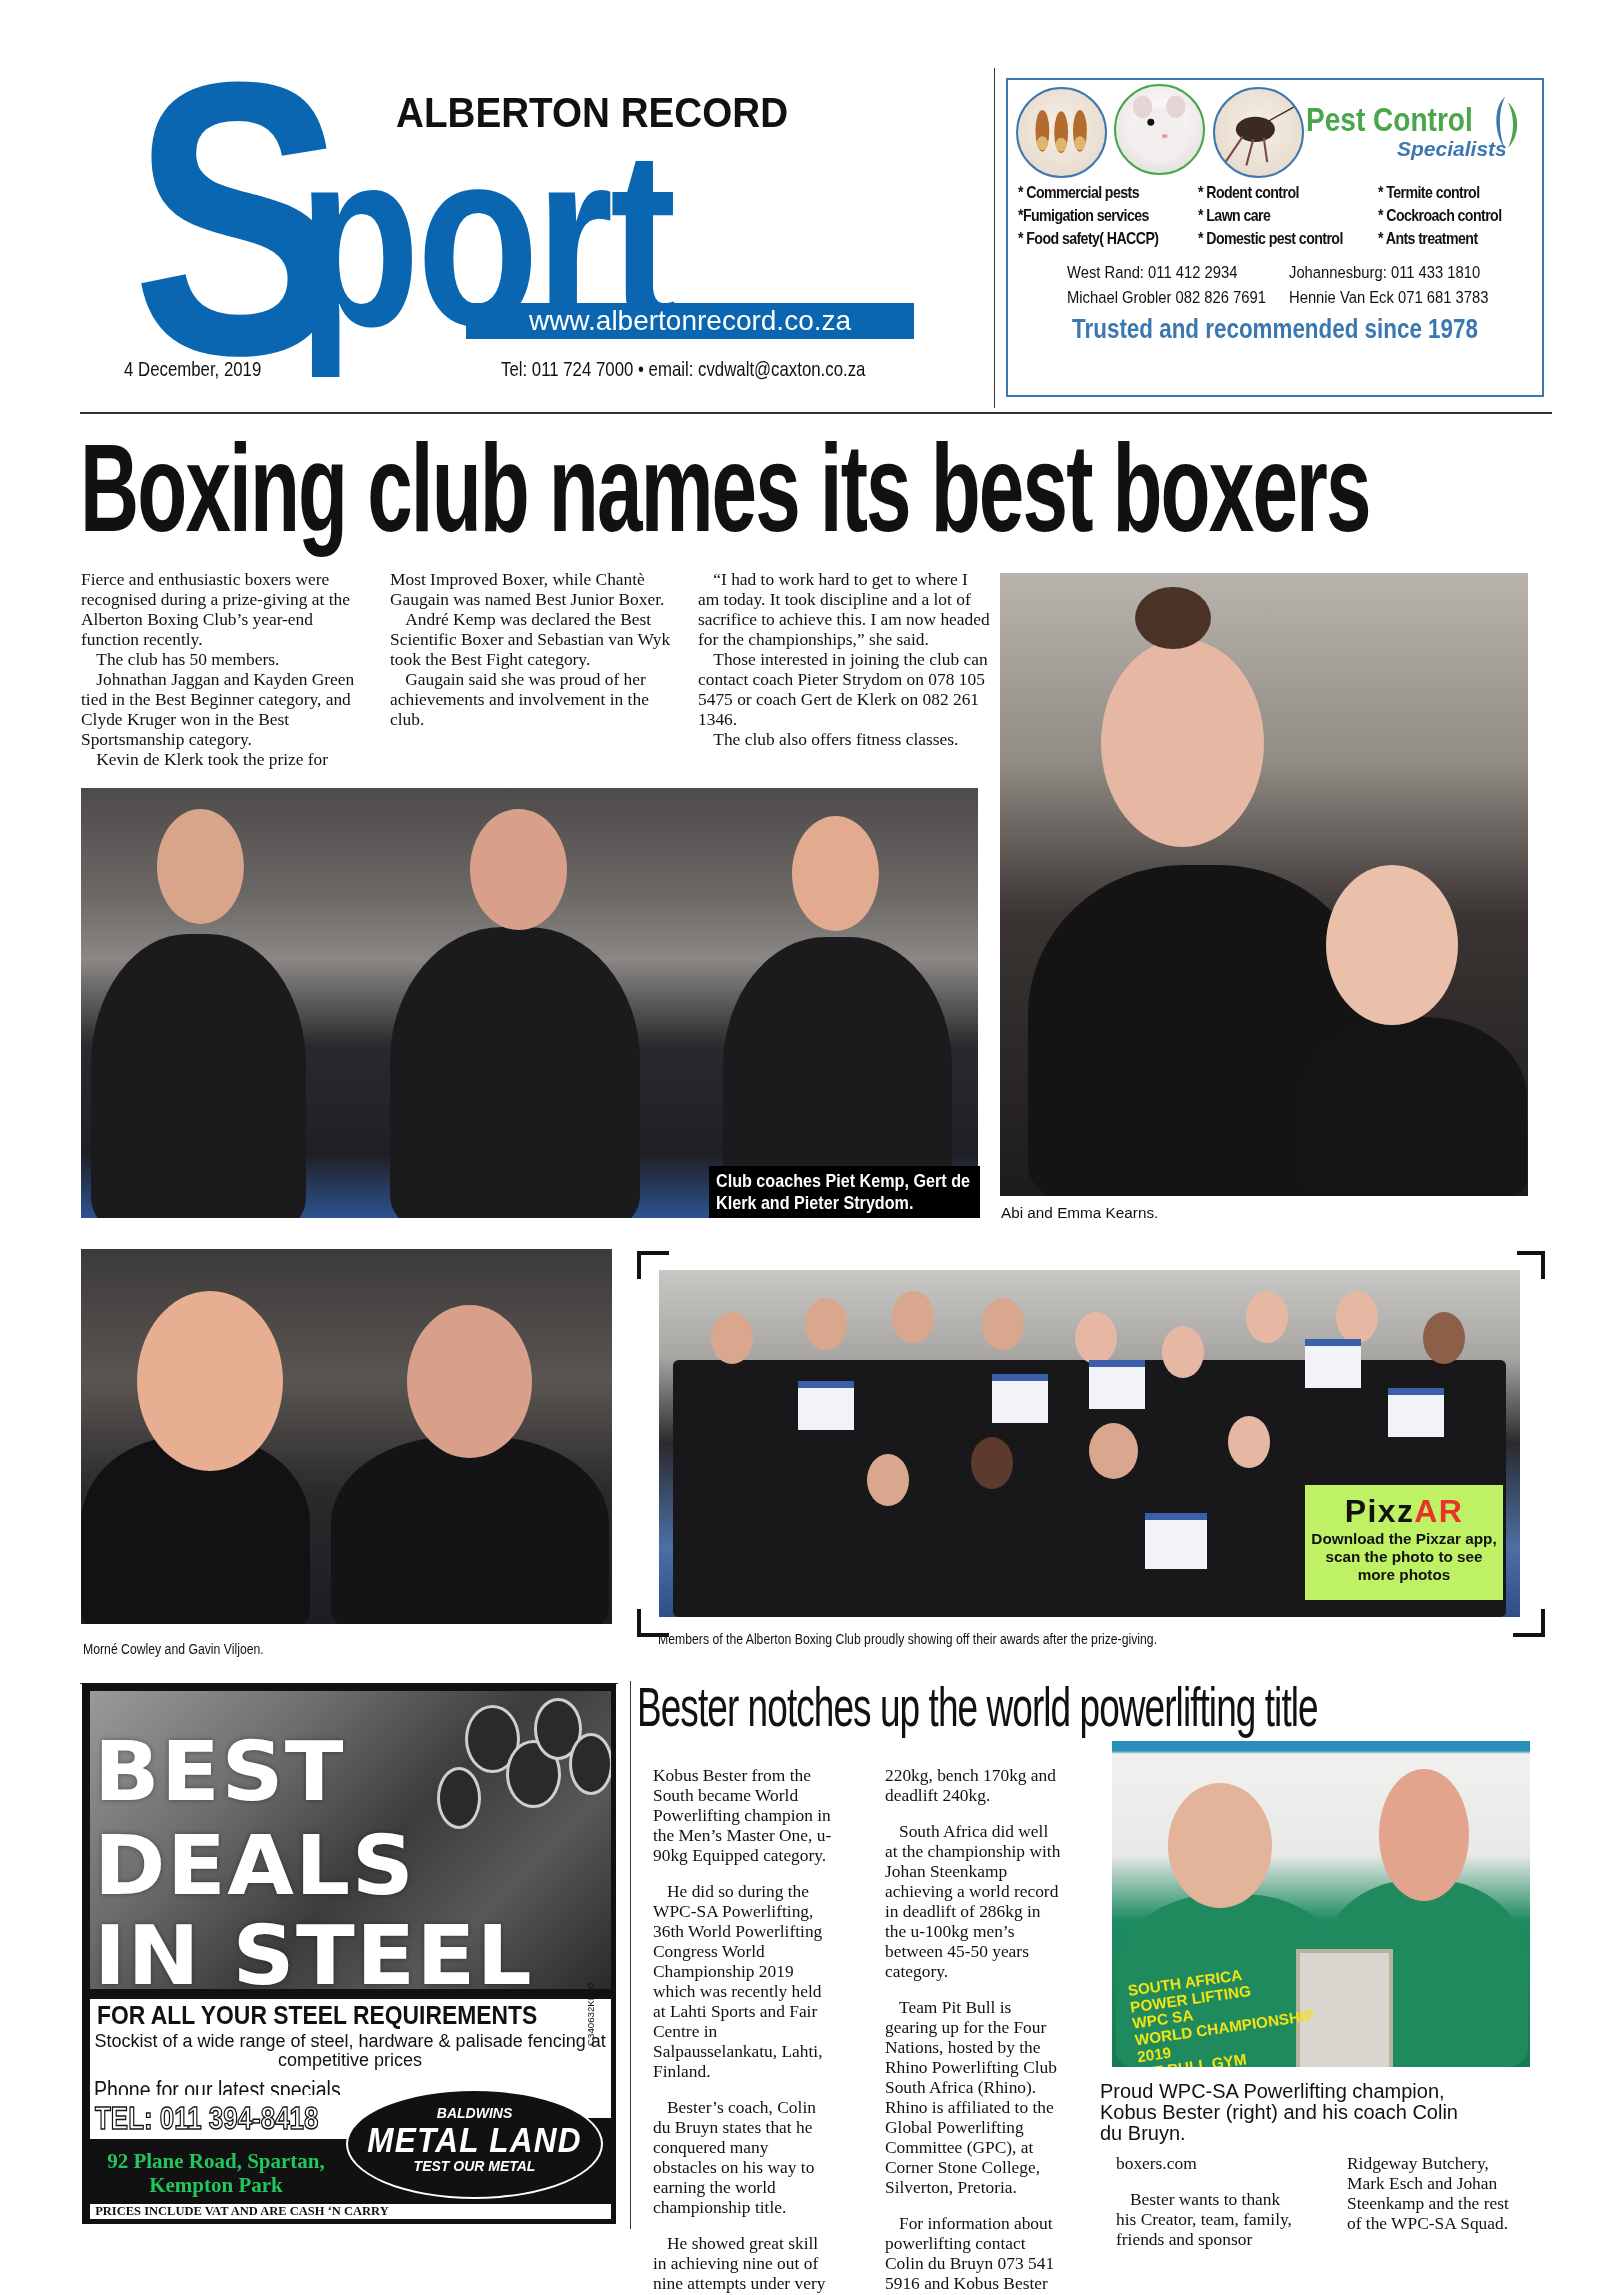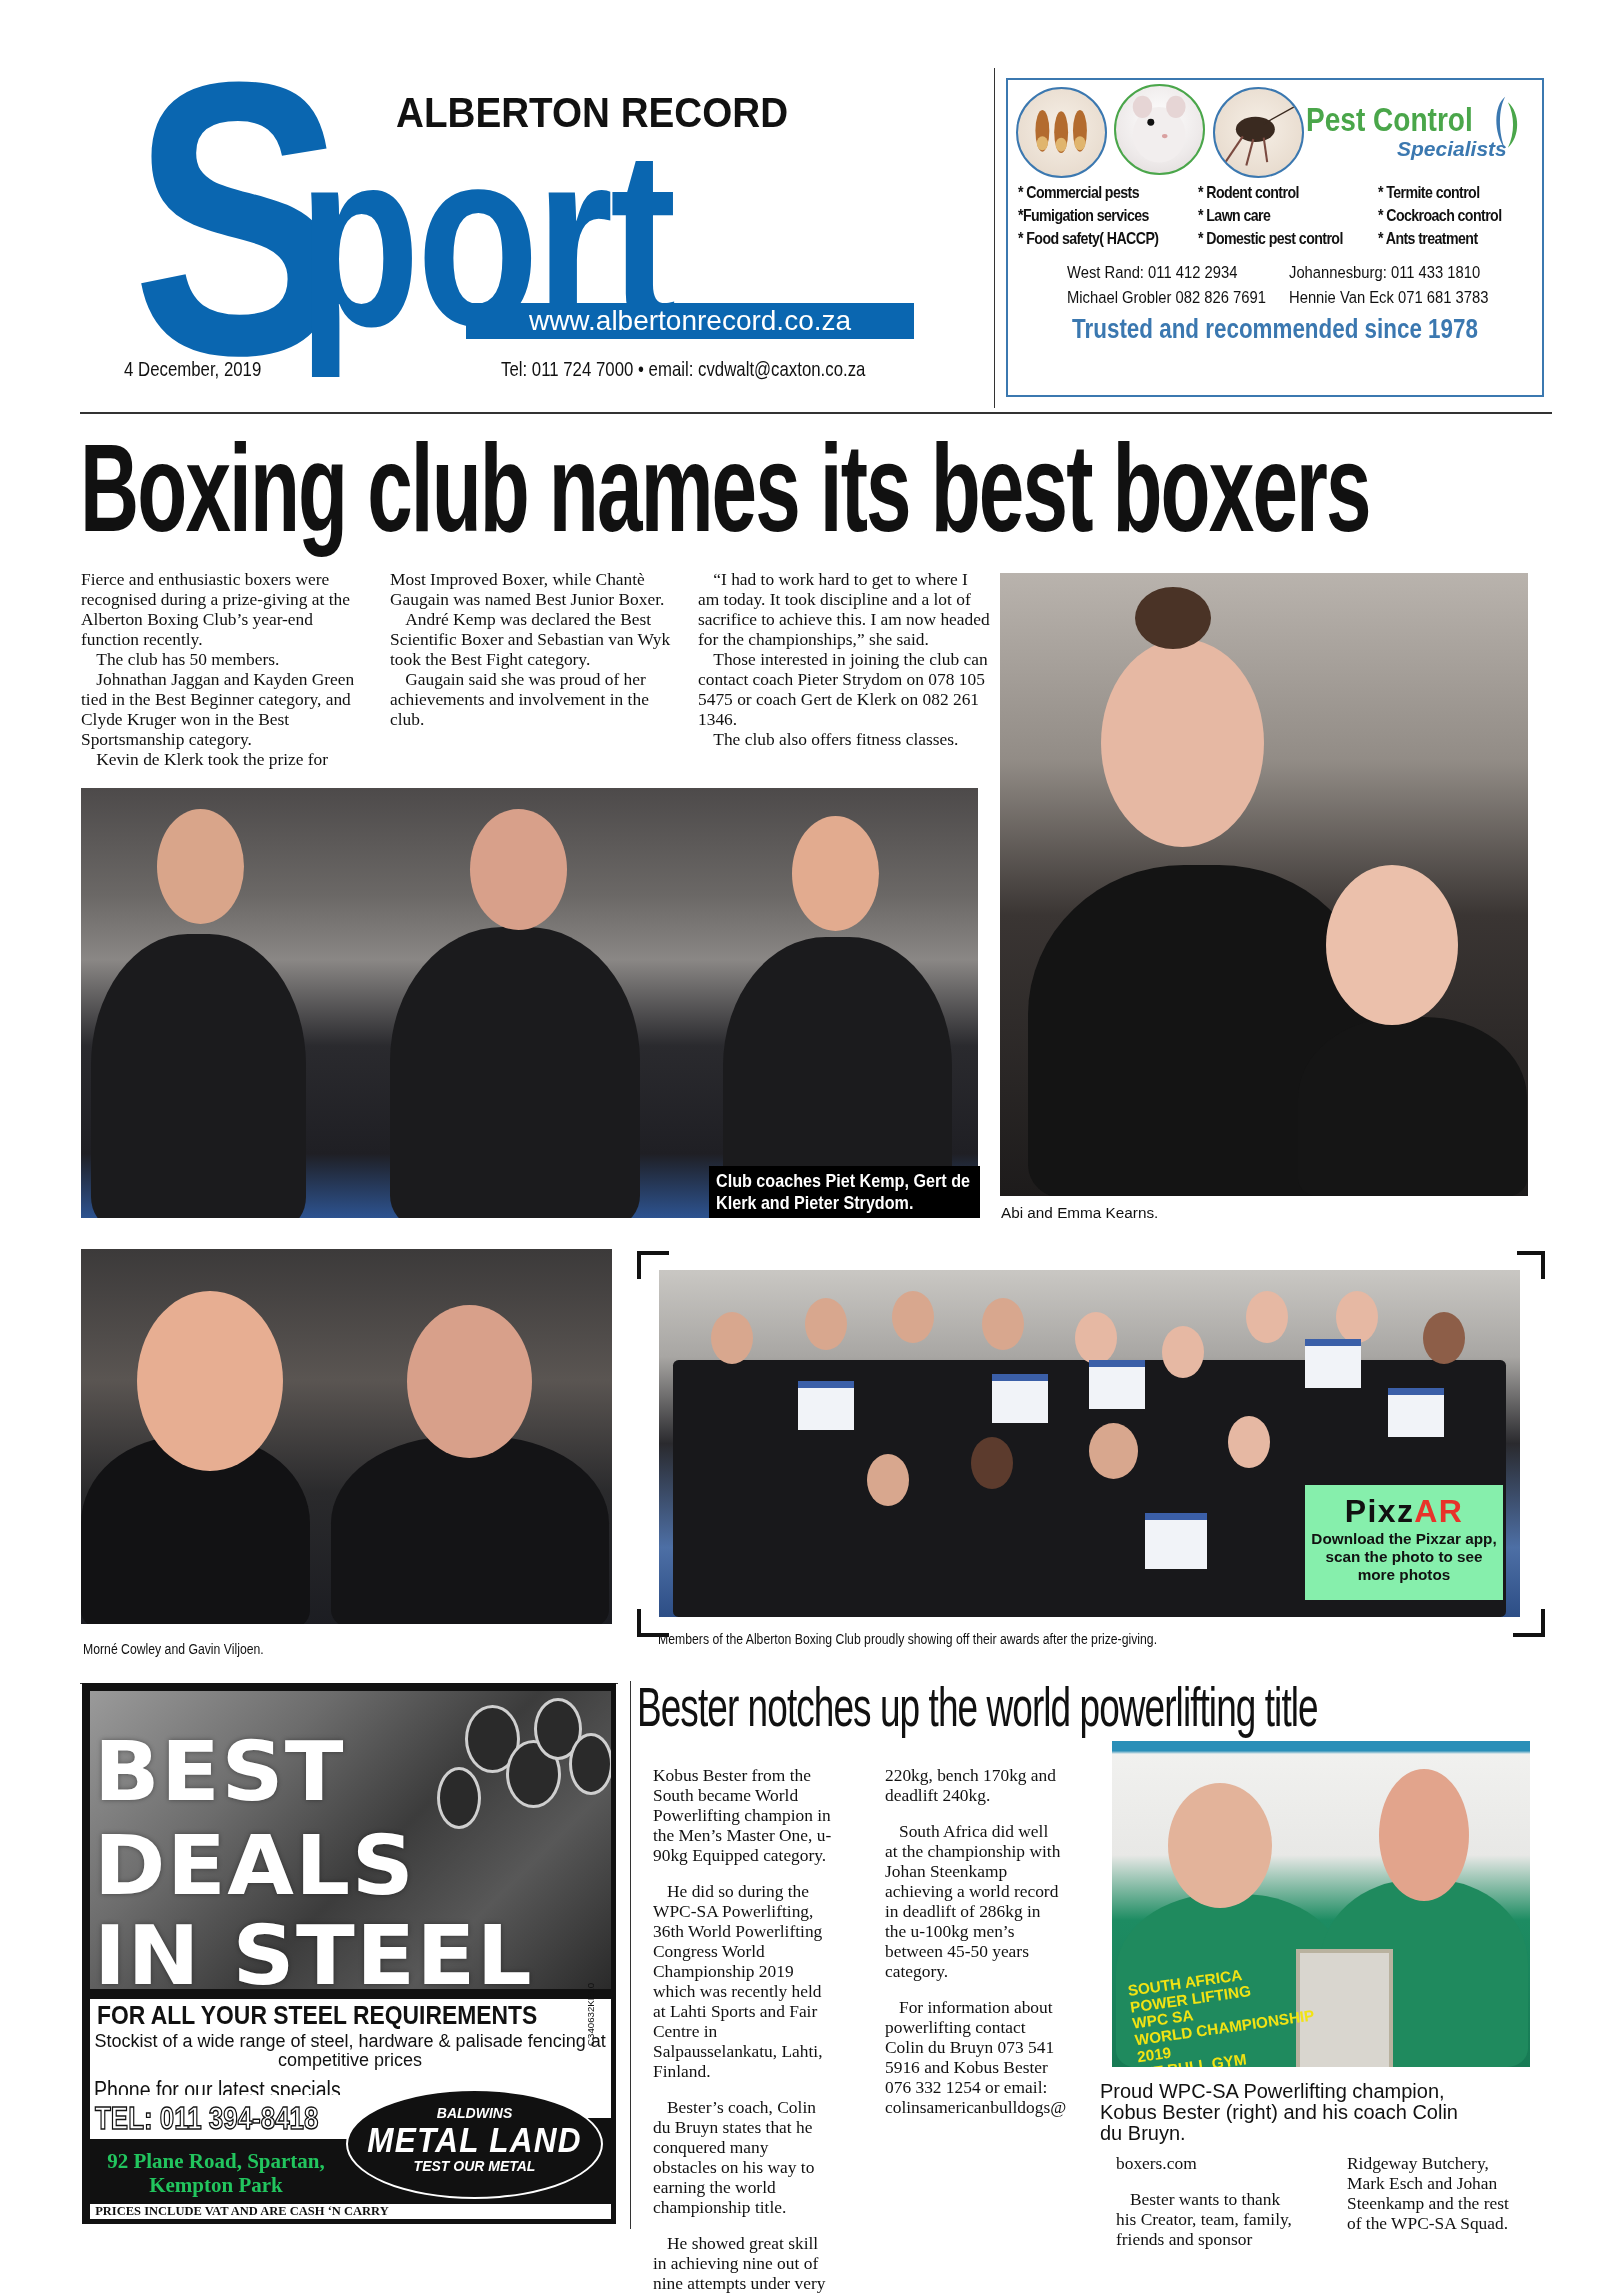--- a/index.html
+++ b/index.html
@@ -51,21 +51,21 @@
   .face { position: absolute; border-radius: 50%; background: #d8a78e; }
 
   .overlay-caption { left: 709px; top: 1166px; width: 271px; height: 52px; background: #000; color: #fff; font-family: "Liberation Sans", sans-serif; font-weight: bold; font-size: 19px; line-height: 21.5px; padding: 4.2px 7px; box-sizing: border-box; }
   .overlay-caption span { display: block; transform: scaleX(0.85); transform-origin: left top; white-space: nowrap; }
 
   .caption { font-family: "Liberation Sans", sans-serif; font-size: 15.3px; color: #111; white-space: nowrap; }
   .caption.condensed { transform: scaleX(0.8); transform-origin: left top; }
 
   .corner { background: #111; }
 
-  .pixzar { left: 1305px; top: 1485px; width: 198px; height: 115px; background: #86efac; text-align: center; font-family: "Liberation Sans", sans-serif; }
+  .pixzar { left: 1305px; top: 1485px; width: 198px; height: 115px; background: #bef264; text-align: center; font-family: "Liberation Sans", sans-serif; }
   .pixzar-logo { font-weight: bold; font-size: 32px; line-height: 37px; letter-spacing: 1.4px; margin-top: 8.3px; }
   .pixzar-logo .dark { color: #111; }
   .pixzar-logo .red { color: #e8332a; }
   .pixzar-text { font-weight: bold; font-size: 15.3px; line-height: 18px; }
 
   
   .steel { left: 82px; top: 1683px; width: 534px; height: 541px; border: 2.1px solid #111; box-sizing: border-box; background: #111; }
   .steel-photo { position: absolute; left: 5.6px; top: 5.6px; width: 521px; height: 298px; background: linear-gradient(135deg, #9a9a9a 0%, #6c6c6c 30%, #3c3c3c 55%, #585858 75%, #2a2a2a 100%); overflow: hidden; }
   .pipe { position: absolute; border-radius: 50%; border: 3.5px solid #cfcfcf; background: #2a2a2a; }
   .steel-head { position: absolute; left: 9.7px; font-family: "DejaVu Sans", sans-serif; font-weight: bold; color: #fff; font-size: 82px; line-height: 83px; letter-spacing: 1.4px; transform: scaleX(1.05); transform-origin: left top; white-space: nowrap; text-shadow: 0 0 5.6px rgba(0,0,0,0.4); }
@@ -278,20 +278,21 @@
 <div class="abs bester-head">Bester notches up the world powerlifting title</div>
 <div class="abs bester-col" style="left:637px;top:1749px;width:212px;">
   <p class="first">Kobus Bester from the South became World Powerlifting champion in the Men’s Master One, u-90kg Equipped category.</p>
   <p>He did so during the WPC-SA Powerlifting, 36th World Powerlifting Congress World Championship 2019 which was recently held at Lahti Sports and Fair Centre in Salpausselankatu, Lahti, Finland.</p>
   <p>Bester’s coach, Colin du Bruyn states that he conquered many obstacles on his way to earning the world championship title.</p>
   <p>He showed great skill in achieving nine out of nine attempts under very strict judging conditions attaining the following lifts: squat</p>
 </div>
 <div class="abs bester-col" style="left:869px;top:1749px;width:208px;">
   <p class="first">220kg, bench 170kg and deadlift 240kg.</p>
   <p>South Africa did well at the championship with Johan Steenkamp achieving a world record in deadlift of 286kg in the u-100kg men’s between 45-50 years category.</p>
+  <p>Team Pit Bull is gearing up for the Four Nations, hosted by the Rhino Powerlifting Club South Africa (Rhino). Rhino is affiliated to the Global Powerlifting Committee (GPC), at Corner Stone College, Silverton, Pretoria.</p>
   <p>For information about powerlifting contact Colin du Bruyn 073 541 5916 and Kobus Bester 076 332 1254 or email: colinsamericanbulldogs@</p>
 </div>
 
 <div class="abs photo photo-bester">
   <div class="figure" style="left:3.5px;top:153px;width:229px;height:174px;background:#1f8a5e;"></div>
   <div class="face" style="left:56px;top:42px;width:104px;height:125px;background:#e3b39a;"></div>
   <div class="figure" style="left:208px;top:139px;width:208px;height:187px;background:#1f8a5e;"></div>
   <div class="face" style="left:267px;top:28px;width:90px;height:132px;background:#e2a48c;"></div>
   <div style="position:absolute;left:184px;top:208px;width:97px;height:153px;background:#d9d6cf;border:4.2px solid #b9b29f;box-sizing:border-box;"></div>
   <div style="position:absolute;left:21px;top:229px;font-family:'Liberation Sans',sans-serif;font-weight:bold;color:#f2e313;font-size:15.3px;line-height:16.7px;transform:rotate(-8deg);">

